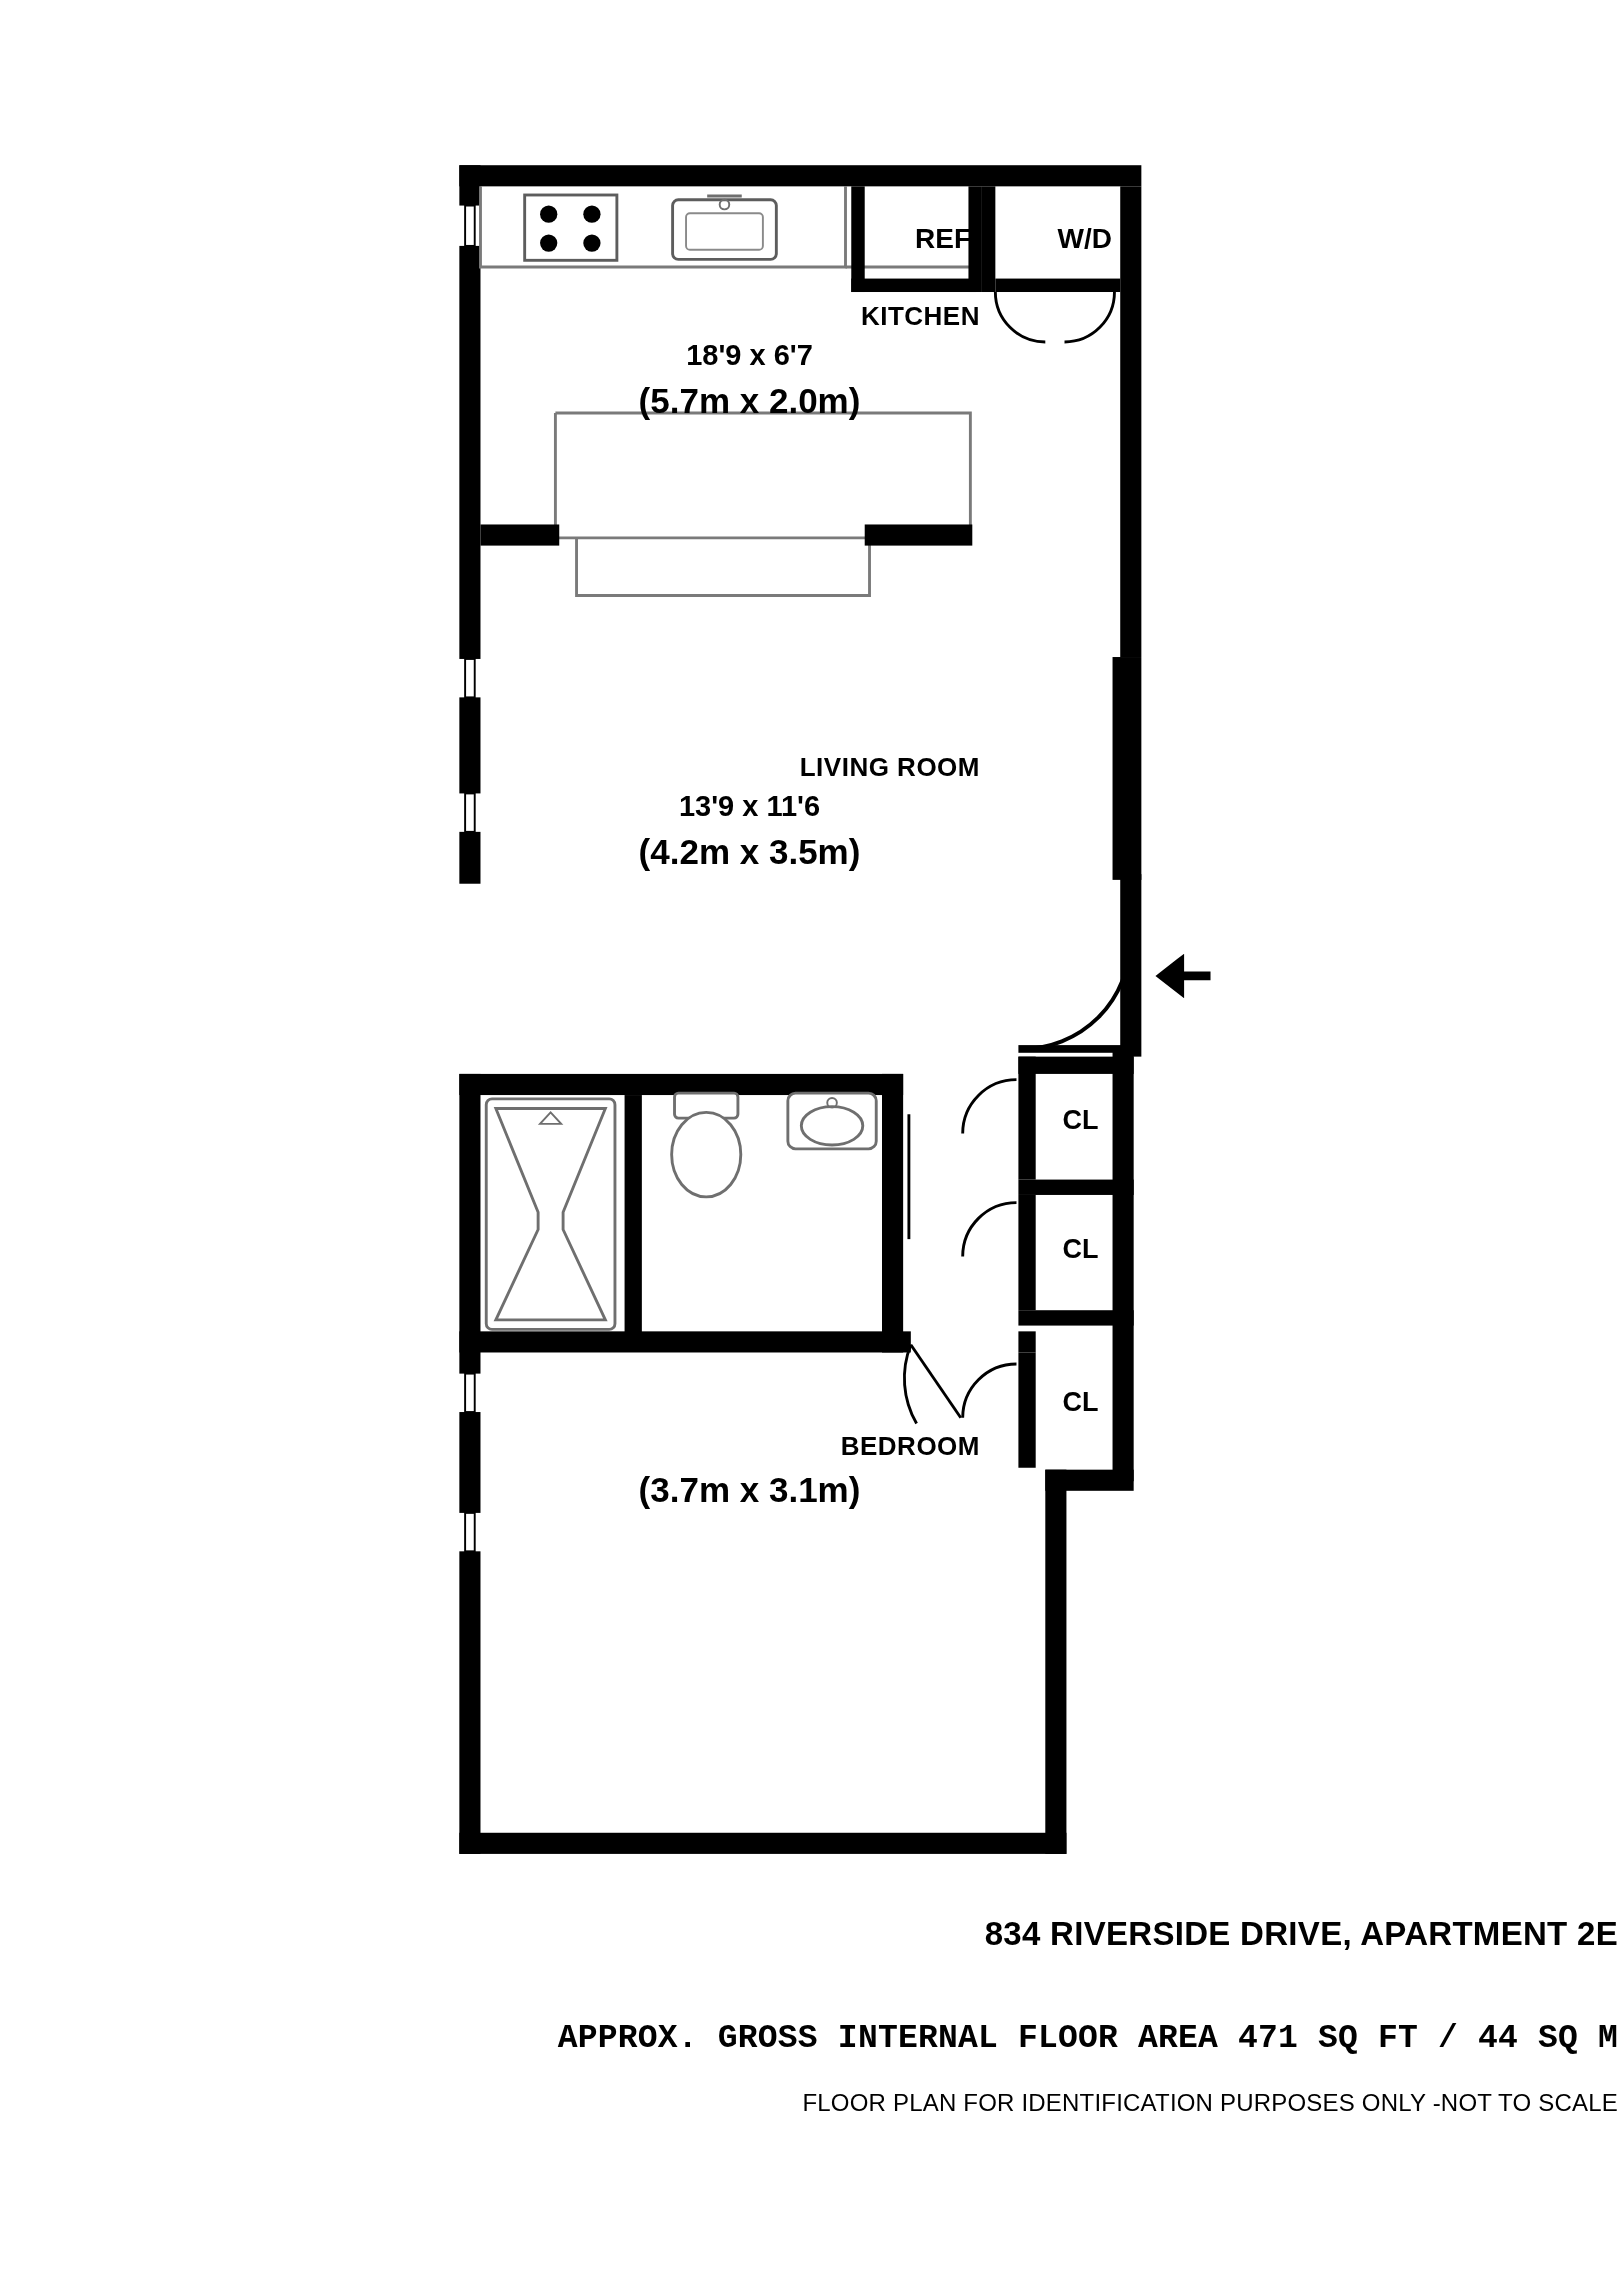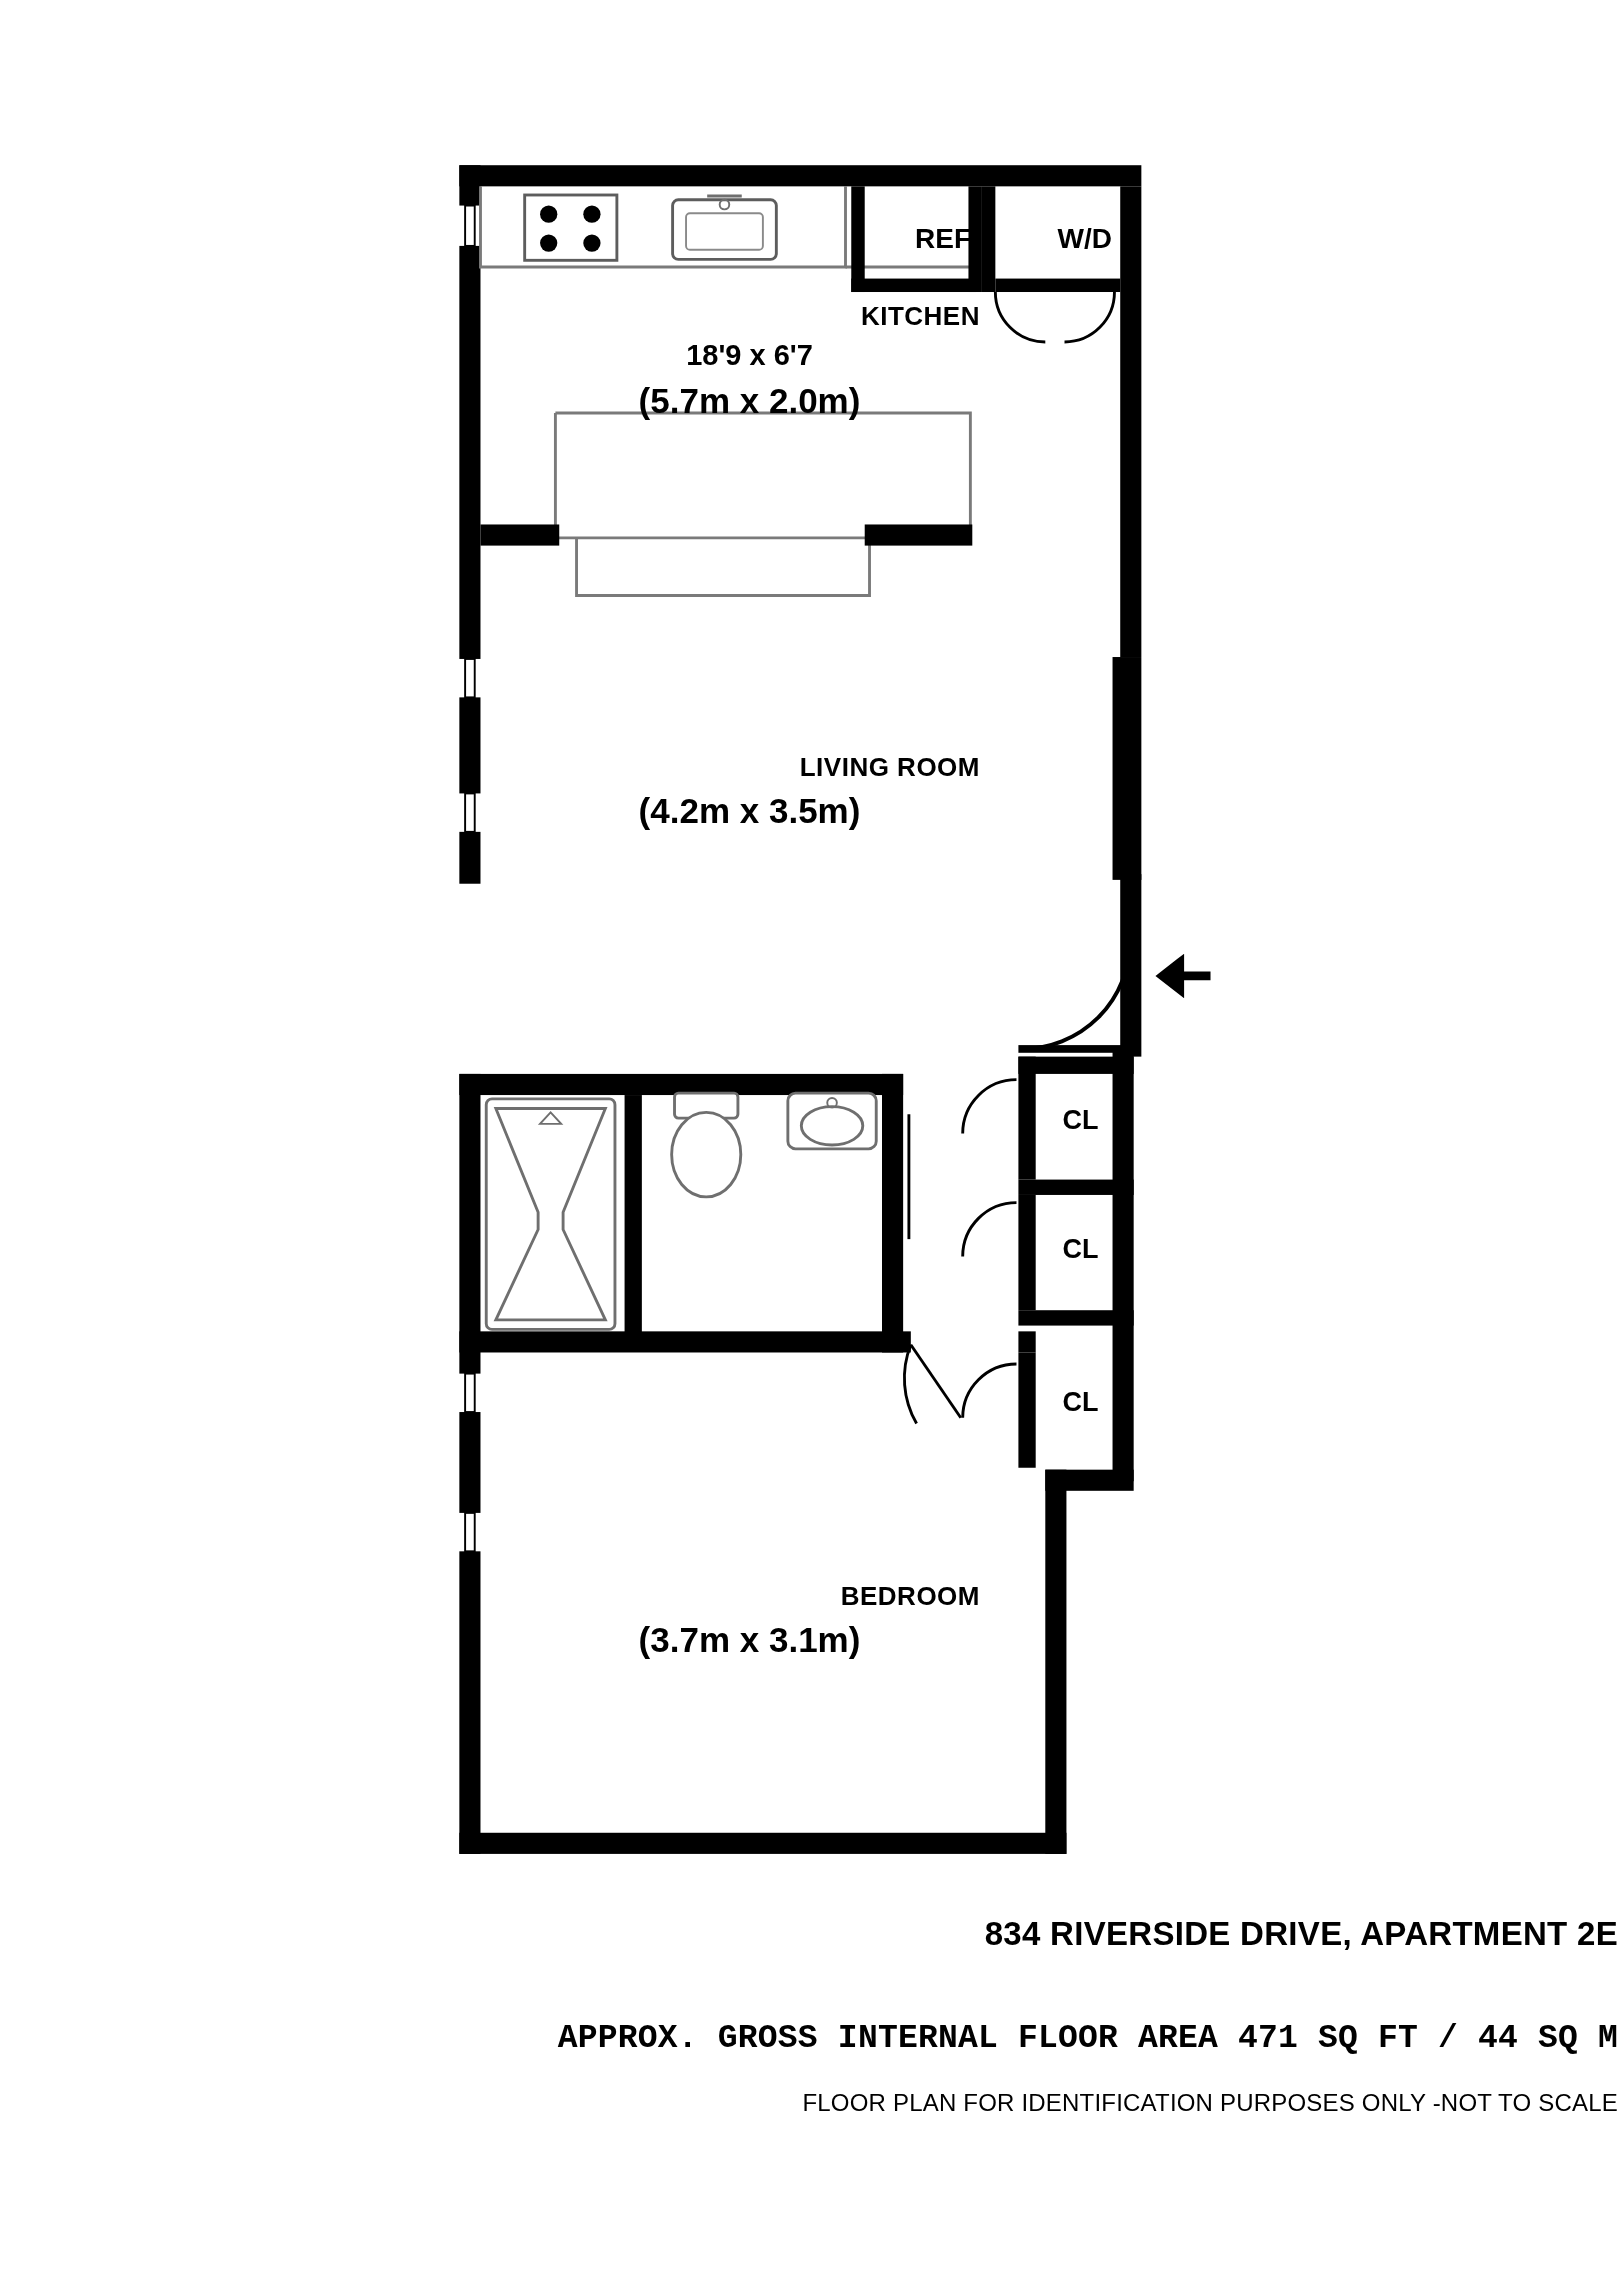--- a/index.html
+++ b/index.html
@@ -226,24 +226,25 @@
 </svg>
 
 <div class="room-label" style="left:519px; top:298px; width:461px;">
   <span class="ln rl-name">KITCHEN</span>
   <span class="ln rl-ft">18'9 x 6'7</span>
   <span class="ln rl-m">(5.7m x 2.0m)</span>
 </div>
 
 <div class="room-label" style="left:519px; top:749px; width:461px;">
   <span class="ln rl-name">LIVING ROOM</span>
+  <span class="ln rl-ft">13'9 x 11'6</span>
   <span class="ln rl-m">(4.2m x 3.5m)</span>
 </div>
 
-<div class="room-label" style="left:519px; top:1578px; width:461px;">
+<div class="room-label" style="left:519px; top:1428px; width:461px;">
   <span class="ln rl-name">BEDROOM</span>
   <span class="ln rl-m">(3.7m x 3.1m)</span>
 </div>
 
 <div class="tag" style="left:865px; top:223px; width:106px;">REF</div>
 
 <div class="tag" style="left:997px; top:223px; width:115px;">W/D</div>
 
 <div class="cl-tag" style="left:1047px; top:1105px; width:67px;">CL</div>
 <div class="cl-tag" style="left:1047px; top:1234px; width:67px;">CL</div>

